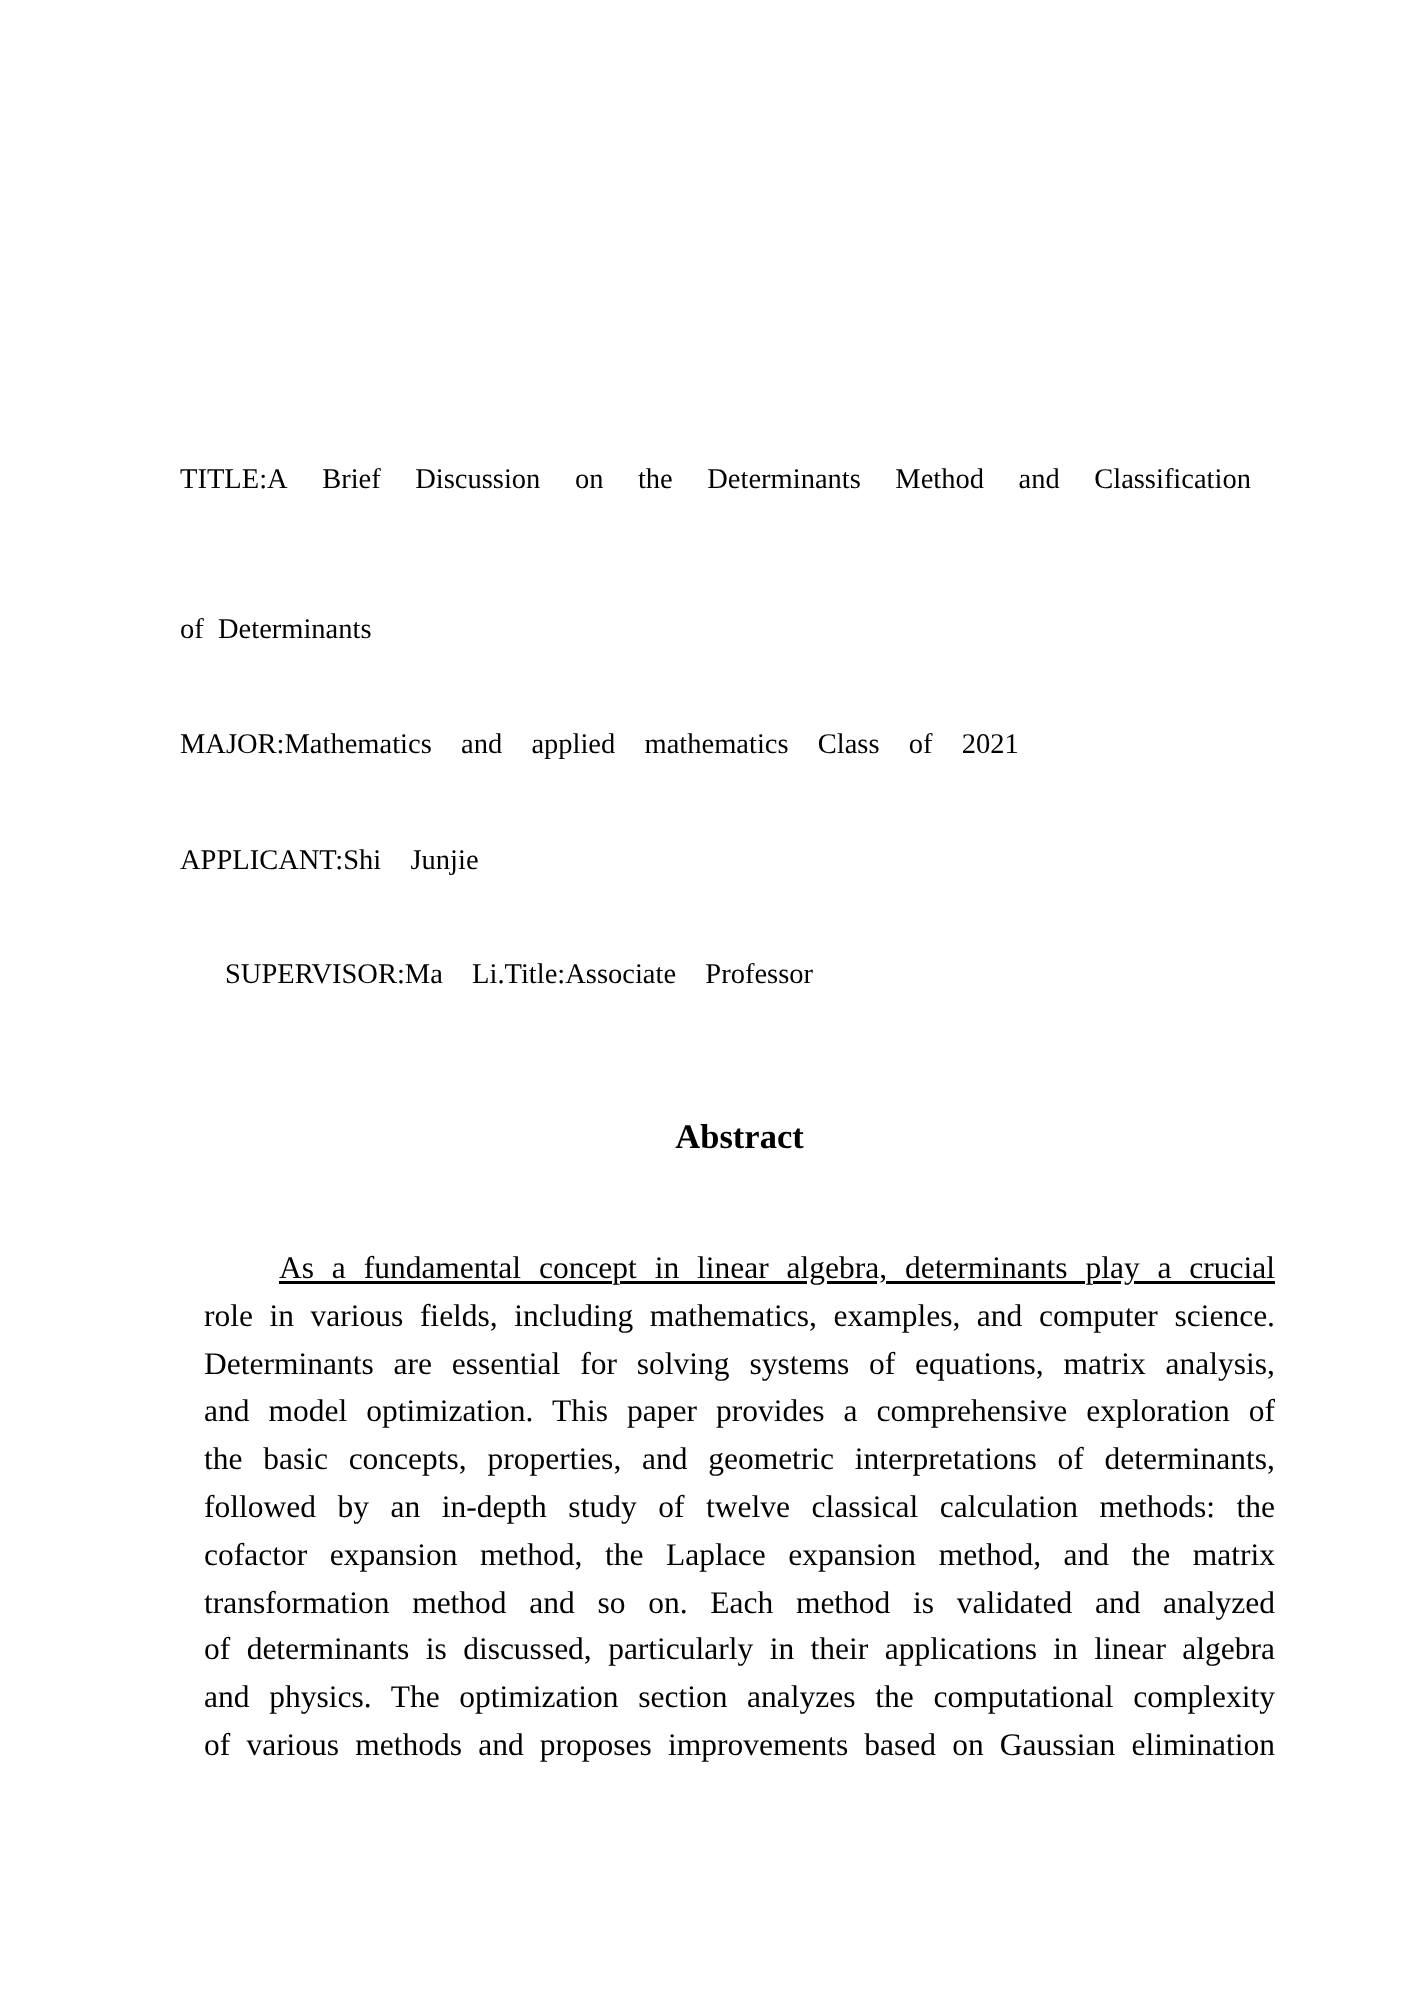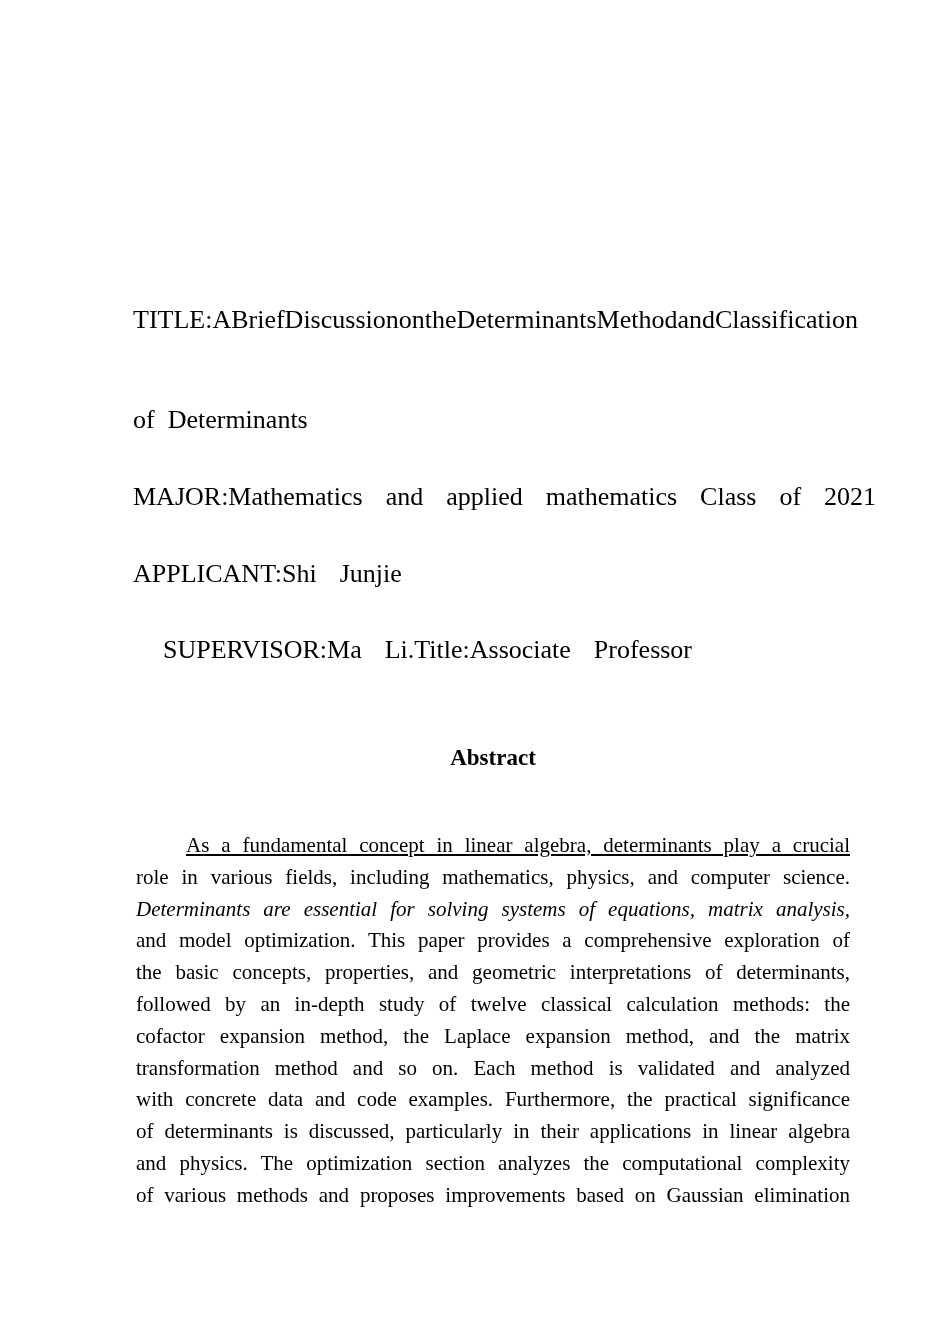--- a/index.html
+++ b/index.html
@@ -17,23 +17,23 @@
     }
     .page {
       position: absolute;
       left: 0; top: 0;
       width: 950px;
       height: 1344px;
       background: #ffffff;
     }
     .line {
       position: absolute;
-      left: 133px;
+      left: 120px;
       width: 714px;
-      font-size: 26px;
+      font-size: 19px;
       line-height: 24px;
       white-space: nowrap;
       transform-origin: left top;
     }
     .justify-line {
       display: flex;
       justify-content: space-between;
     }
     .title-line1 { top: 308px; }
     .title-line2 { top: 408px; }
@@ -93,26 +93,25 @@
   <div class="line major" style="white-space: pre;">MAJOR:Mathematics  and  applied  mathematics  Class  of  2021</div>
 
   <div class="line applicant" style="white-space: pre;">APPLICANT:Shi  Junjie</div>
 
   <div class="line supervisor" style="white-space: pre;">SUPERVISOR:Ma  Li.Title:Associate  Professor</div>
 
   <div class="abstract-heading">Abstract</div>
 
   <div class="abstract-body">
     <span class="bline indent" style="white-space: normal;">As a fundamental concept in linear algebra, determinants play a crucial</span>
-    <span class="bline" style="white-space: normal;">role in various fields, including mathematics, physics, and computer science.</span>
-    <span class="bline" style="white-space: normal; font-style: italic;">Determinants are essential for solving systems of equations, matrix analysis,</span>
+    <span class="bline" style="white-space: normal;">role in various fields, including mathematics, examples, and computer science.</span>
+    <span class="bline" style="white-space: normal;">Determinants are essential for solving systems of equations, matrix analysis,</span>
     <span class="bline" style="white-space: normal;">and model optimization. This paper provides a comprehensive exploration of</span>
     <span class="bline" style="white-space: normal;">the basic concepts, properties, and geometric interpretations of determinants,</span>
     <span class="bline" style="white-space: normal;">followed by an in-depth study of  twelve  classical calculation methods: the</span>
     <span class="bline" style="white-space: normal;">cofactor expansion method, the Laplace expansion method, and the matrix</span>
     <span class="bline" style="white-space: normal;">transformation method  and  so  on. Each method is validated and analyzed</span>
-    <span class="bline" style="white-space: normal;">with concrete data and code examples. Furthermore, the practical significance</span>
     <span class="bline" style="white-space: normal;">of determinants is discussed, particularly in their applications in linear algebra</span>
     <span class="bline" style="white-space: normal;">and physics. The optimization section analyzes the computational complexity</span>
     <span class="bline" style="white-space: normal;">of various methods and proposes improvements based on Gaussian elimination</span>
   </div>
 
 </div>
 
 </body></html>

